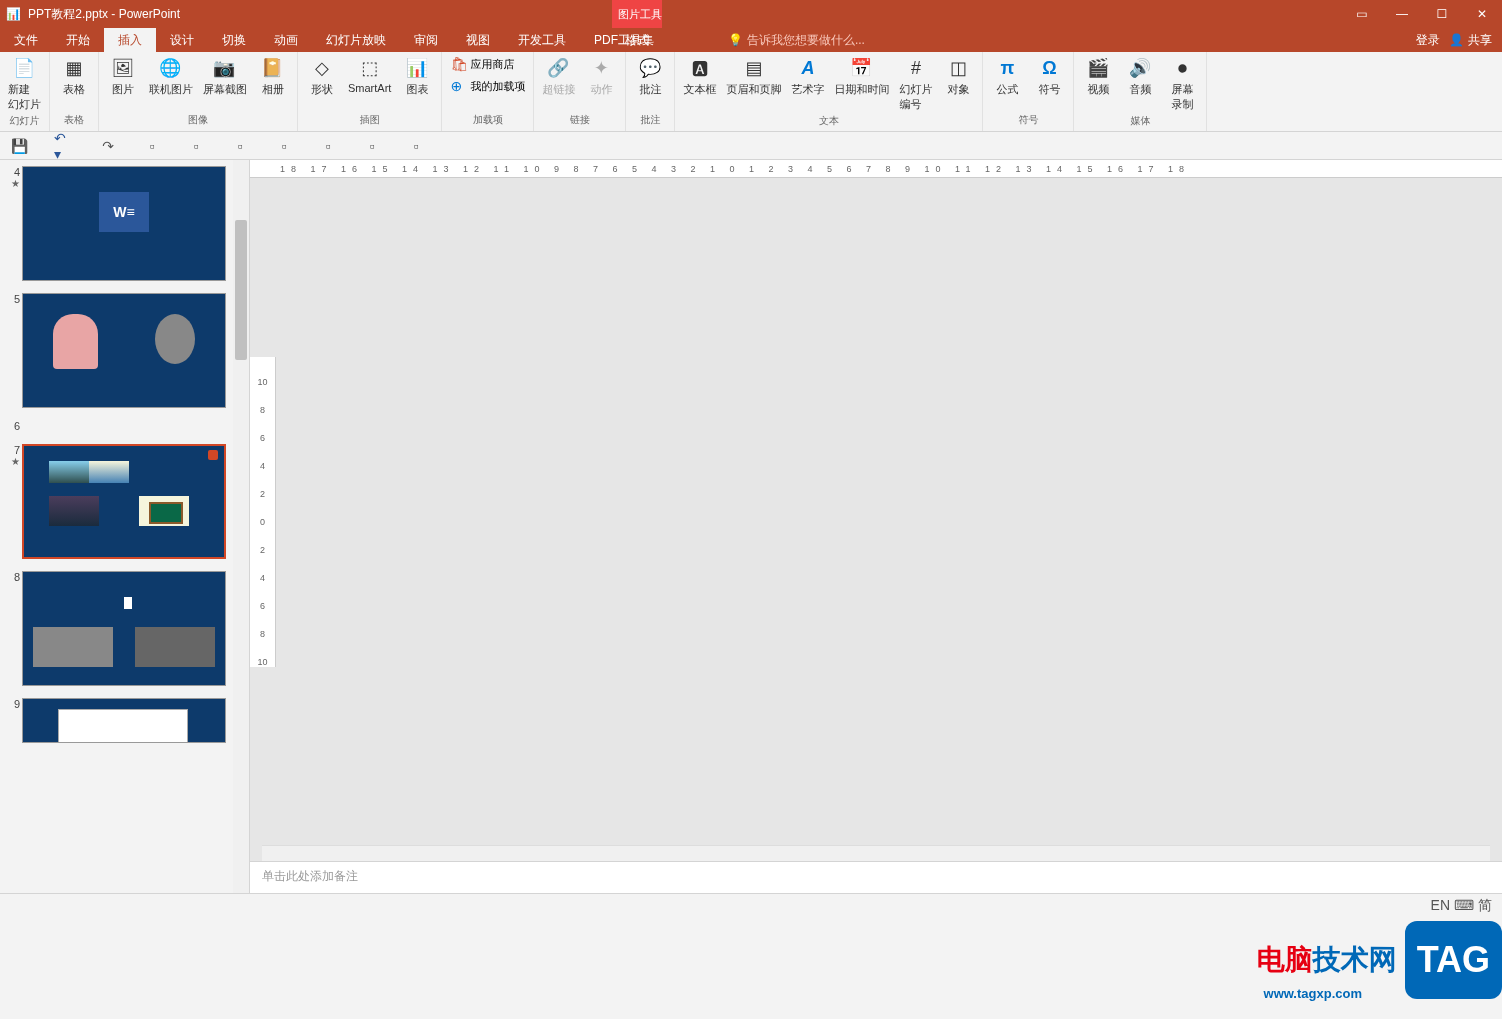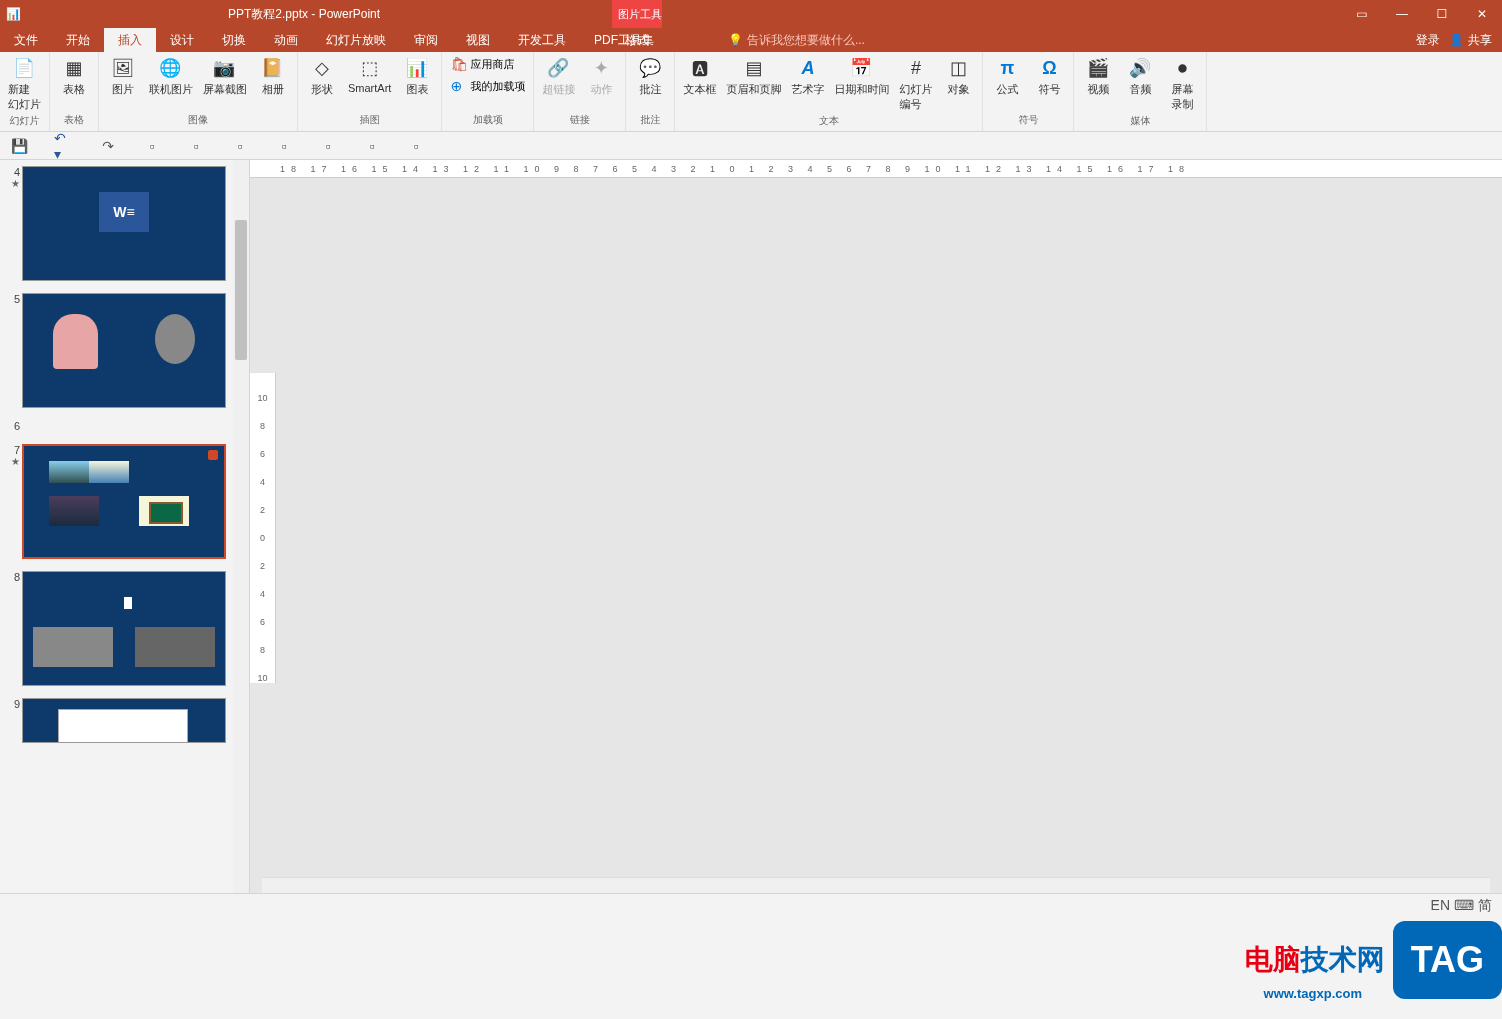--- a/index.html
+++ b/index.html
@@ -1,21 +1,21 @@
 <!DOCTYPE html>
 <html><head>
 <meta charset="utf-8">
 <style>
 * { margin: 0; padding: 0; box-sizing: border-box; font-family: "Microsoft YaHei", sans-serif; }
 body { background: #f3f3f3; overflow: hidden; width: 1502px; height: 1019px; position: relative; }
 
 
 .titlebar { height: 28px; background: #b7472a; color: #fff; display: flex; align-items: center; font-size: 12px; }
 .titlebar-icon { width: 28px; text-align: center; }
-.titlebar-title { flex: 0 0 auto; margin-left: 200px; }
+.titlebar-title { flex: 0 0 auto; }
 .titlebar-context { position: absolute; left: 612px; top: 0; width: 50px; text-align: right; font-size: 11px; background: #ef4444; height: 28px; line-height: 28px; }
 .window-controls { position: absolute; right: 0; top: 0; display: flex; }
 .window-controls div { width: 40px; height: 28px; display: flex; align-items: center; justify-content: center; cursor: pointer; }
 
 
 .ribbon-tabs { height: 24px; background: #b7472a; display: flex; align-items: center; color: #fff; font-size: 12px; }
 .ribbon-tab { padding: 0 14px; height: 24px; line-height: 24px; cursor: pointer; }
 .ribbon-tab.active { background: #f3f3f3; color: #b7472a; }
 .ribbon-tab.context { position: absolute; left: 612px; width: 50px; text-align: center; padding: 0; }
 .tell-me { margin-left: 60px; color: #f9c8bb; display: flex; align-items: center; gap: 4px; }
@@ -82,21 +82,21 @@
 
 
 .statusbar { height: 24px; background: #f3f3f3; border-top: 1px solid #d4d4d4; display: flex; align-items: center; justify-content: flex-end; padding: 0 10px; font-size: 14px; color: #555; gap: 8px; }
 
 
 .watermark { position: absolute; right: 0; bottom: 20px; display: flex; align-items: center; }
 .watermark-text { font-size: 28px; font-weight: bold; }
 .watermark-text .red { color: #e60012; }
 .watermark-text .blue { color: #0068b7; }
 .watermark-url { font-size: 13px; color: #0068b7; position: absolute; right: 140px; bottom: -2px; }
-.tag-box { background: #0068b7; color: #fff; font-size: 36px; font-weight: bold; padding: 18px 18px; border-radius: 12px; margin-left: 8px; }
+.tag-box { background: #0068b7; color: #fff; font-size: 36px; font-weight: bold; padding: 18px 12px; border-radius: 12px; margin-left: 8px; }
 
 
 .thumb-word { position: absolute; left: 50%; top: 40%; transform: translate(-50%,-50%); width: 50px; height: 40px; background: #2b579a; display: flex; align-items: center; justify-content: center; color: #fff; font-size: 14px; font-weight: bold; }
 .thumb-pink { position: absolute; left: 30px; top: 20px; width: 45px; height: 55px; background: #e8a5a5; border-radius: 20px 20px 4px 4px; }
 .thumb-einstein { position: absolute; right: 30px; top: 20px; width: 40px; height: 50px; background: #888; border-radius: 50%; }
 .thumb-emc { position: absolute; left: 30px; top: 35px; width: 60px; height: 45px; background: #000; color: #eb9; font-size: 11px; display: flex; align-items: center; justify-content: center; font-style: italic; }
 .thumb-title { position: absolute; left: 10px; top: 8px; font-size: 8px; color: #d4915c; }
 .thumb-s7-1 { position: absolute; left: 25px; top: 15px; width: 40px; height: 22px; background: linear-gradient(#87ceeb,#2f4f4f); }
 .thumb-s7-2 { position: absolute; left: 65px; top: 15px; width: 40px; height: 22px; background: linear-gradient(#f5f5dc,#4682b4); }
 .thumb-s7-3 { position: absolute; left: 25px; top: 50px; width: 50px; height: 30px; background: linear-gradient(#4b3d5c,#1a2b3d); }
@@ -418,20 +418,23 @@
           <svg class="arrow" viewBox="0 0 130 60">
             <line class="arrow-line" x1="10" y1="55" x2="115" y2="8"></line>
             <polygon class="arrow-head" points="115,8 100,8 110,20"></polygon>
           </svg>
 
           <div class="move-cursor">✥</div>
         </div>
       </div>
     </div>
     <div class="hscroll"></div>
+    <div class="notes-pane">
+      <span>单击此处添加备注</span>
+    </div>
   </div>
 </div>
 
 <div class="statusbar">
   <span>EN ⌨ 简</span>
 </div>
 
 <div class="watermark">
   <div class="watermark-text">
     <span class="red">电脑</span><span class="blue">技术网</span>

